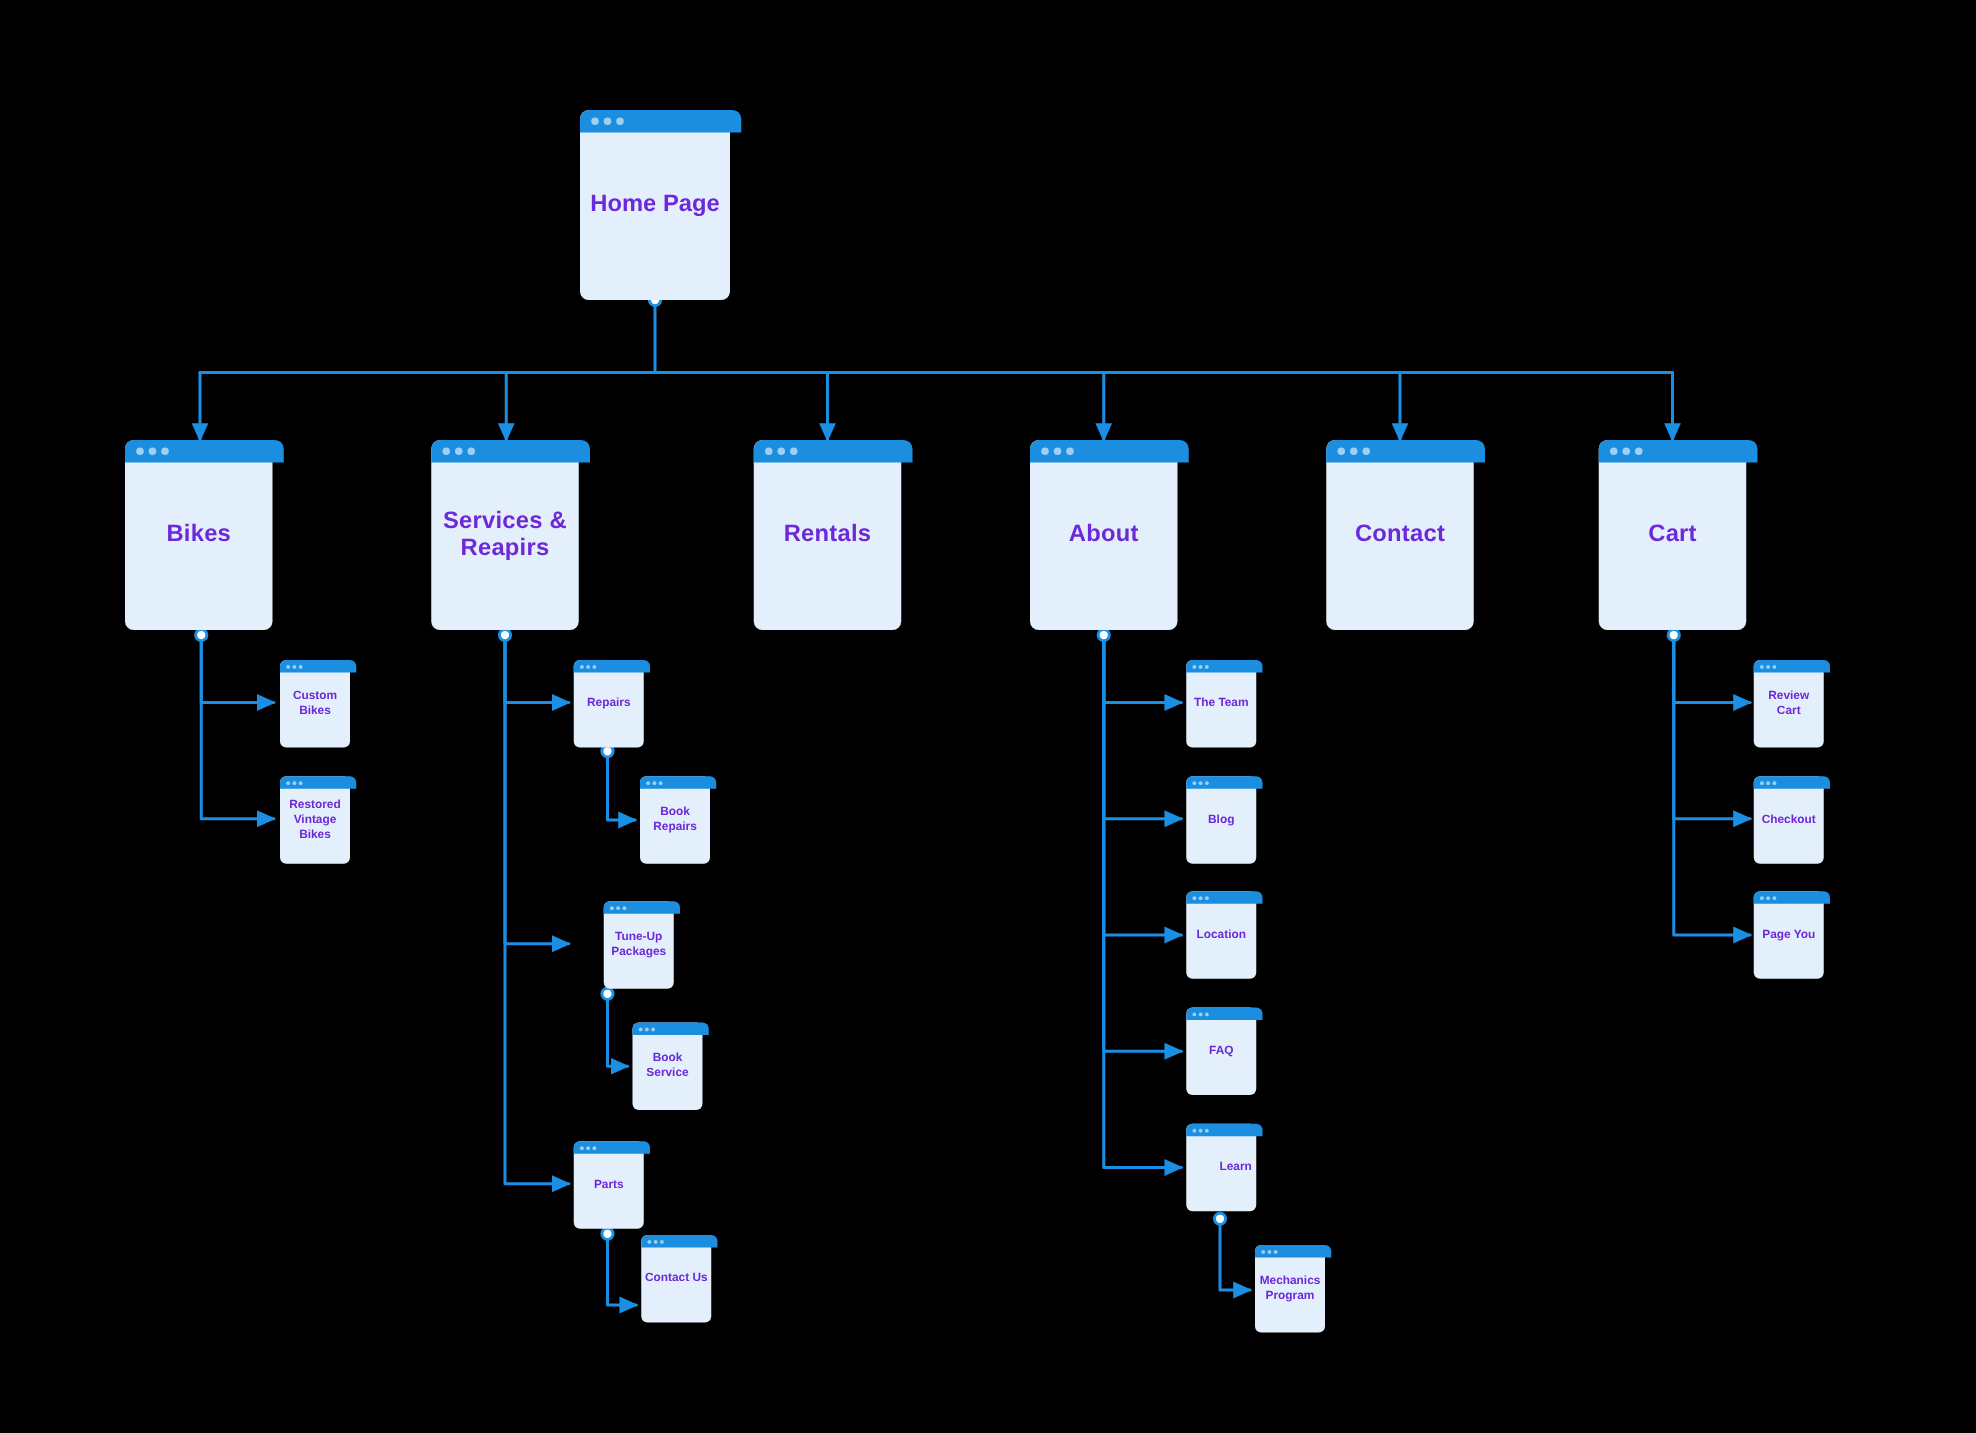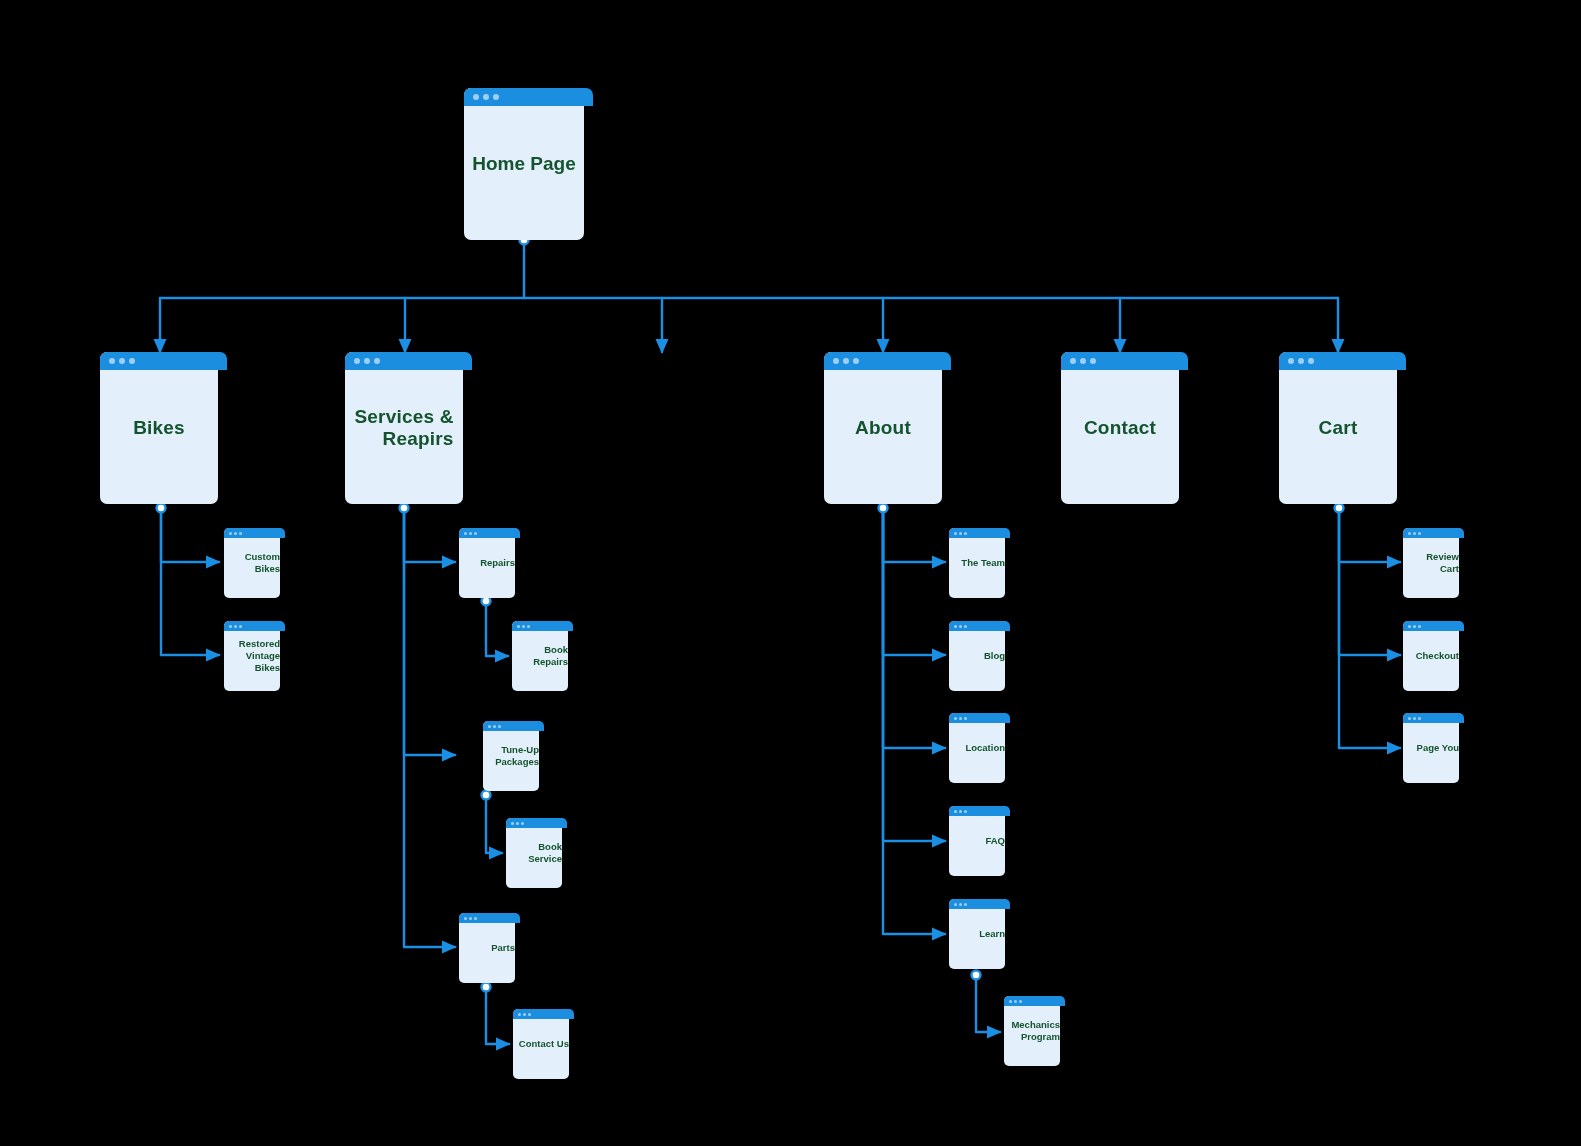--- a/index.html
+++ b/index.html
@@ -6,21 +6,21 @@
   body{width:1581px;height:1146px;overflow:hidden;font-family:"Liberation Sans",sans-serif;}
   #canvas{position:relative;width:1581px;height:1146px;background:#000;}
   svg.links{position:absolute;left:0;top:0;width:1581px;height:1146px;pointer-events:none;}
 
   .node{position:absolute;box-sizing:border-box;background:#e3f0fb;border-radius:7px;
         display:flex;align-items:center;justify-content:center;overflow:visible;}
   .node .bar{position:absolute;left:0;top:0;width:100%;background:#1c8ee0;
              border-top-left-radius:7px;border-top-right-radius:7px;display:flex;align-items:center;}
   .node .dots{display:flex;gap:4px;}
   .node .dots i{display:block;border-radius:50%;background:#9fd0f3;}
-  .node .label{position:relative;color:#14532d;font-weight:bold;text-align:right;
+  .node .label{position:relative;color:#6d28d9;font-weight:bold;text-align:center;
                line-height:1.18;white-space:pre-line;z-index:2;}
 
   
   .big{width:118px;height:152px;}
   .big .bar{height:18px;padding-left:9px;}
   .big .dots i{width:6px;height:6px;}
   .big .label{font-size:19px;letter-spacing:.2px;}
 
   
   .root{width:120px;height:152px;}
@@ -123,20 +123,30 @@
       <span class="dots">
           <i></i>
           <i></i>
           <i></i>
         </span>
     </div>
     <div class="label">Services &amp;
 Reapirs</div>
   </div>
 
+  <div class="node big" style="left:603px;top:352px;">
+    <div class="bar">
+      <span class="dots">
+          <i></i>
+          <i></i>
+          <i></i>
+        </span>
+    </div>
+    <div class="label">Rentals</div>
+  </div>
 
   <div class="node big" style="left:824px;top:352px;">
     <div class="bar">
       <span class="dots">
           <i></i>
           <i></i>
           <i></i>
         </span>
     </div>
     <div class="label">About</div>
@@ -240,21 +250,21 @@
     <div class="bar">
       <span class="dots">
           <i></i>
           <i></i>
           <i></i>
         </span>
     </div>
     <div class="label">Parts</div>
   </div>
 
-  <div class="node small" style="left:513px;top:1009px;">
+  <div class="node small" style="left:513px;top:988px;">
     <div class="bar">
       <span class="dots">
           <i></i>
           <i></i>
           <i></i>
         </span>
     </div>
     <div class="label">Contact Us</div>
   </div>
 

